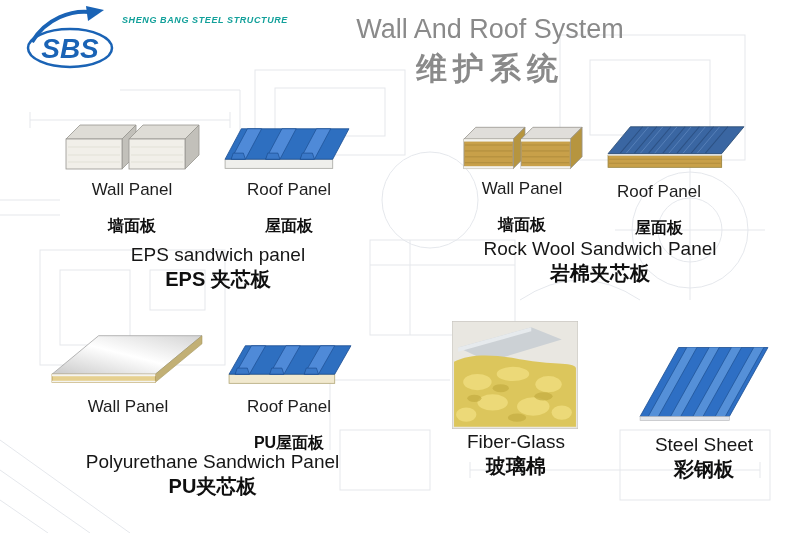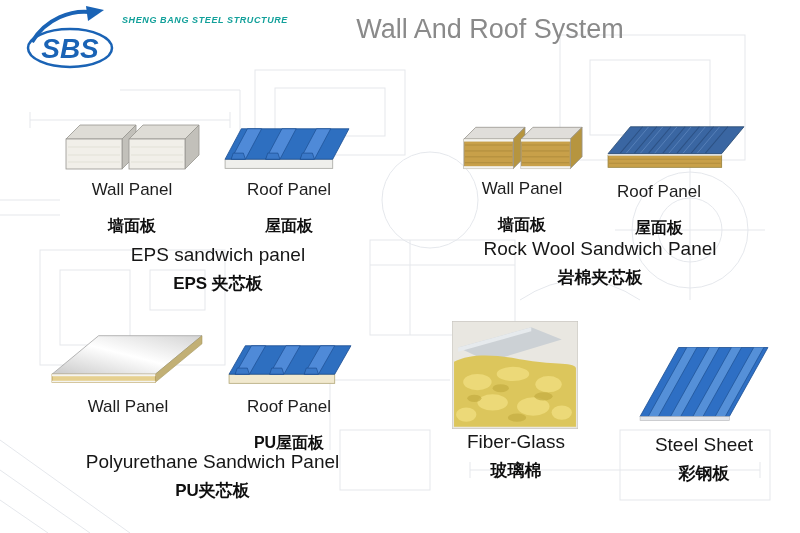--- a/index.html
+++ b/index.html
@@ -22,21 +22,21 @@
 
   
   .pimg { position:absolute; margin:0; }
   .pimg svg { width:100%; height:100%; display:block; }
 
   
   .plabel, .gname { position:absolute; text-align:center; }
   .lab-en { font-size:17px; color:#1d1d1d; }
   .lab-zh { font-size:16px; font-weight:bold; color:#0f0f0f; margin-top:16px; }
   .gn-en  { font-size:19px; color:#161616; }
-  .gn-zh  { font-size:17px; font-weight:bold; color:#0f0f0f; margin-top:6px; }
+  .gn-zh  { font-size:20px; font-weight:bold; color:#0f0f0f; }
 
   
   .p-eps-wall-img { left:62px;  top:114px; width:140px; height:62px; }
   .p-eps-roof-img { left:219px; top:114px; width:132px; height:62px; }
   .p-eps-wall-lbl { left:60px;  top:180px; width:144px; }
   .p-eps-roof-lbl { left:217px; top:180px; width:144px; }
   .p-eps-name     { left:58px;  top:244px; width:320px; }
 
   .p-rw-wall-img  { left:460px; top:116px; width:126px; height:60px; }
   .p-rw-roof-img  { left:604px; top:114px; width:142px; height:60px; }
@@ -99,20 +99,21 @@
       <polygon points="62,0 80,4 64,15" fill="#1a63b5"></polygon>
       <ellipse cx="46" cy="42" rx="42" ry="19" fill="none" stroke="#1a63b5" stroke-width="2.5"></ellipse>
       <text x="46" y="52" text-anchor="middle" font-size="28" font-style="italic" font-weight="bold" fill="#1a63b5">SBS</text>
     </svg>
     <div class="logo-text">
       <div class="logo-en">SHENG BANG STEEL STRUCTURE</div>
     </div>
   </div>
 
   <div class="title-en">Wall And Roof System</div>
+  <div class="title-zh">维护系统</div>
 
   <figure class="pimg p-eps-wall-img">
     <svg viewBox="0 0 140 60">
       <g stroke="#97958f" stroke-width="0.8">
         <polygon points="4,24 60,24 74,10 18,10" fill="#dedcd6"></polygon>
         <polygon points="60,24 74,10 74,40 60,54" fill="#c2c0ba"></polygon>
         <rect x="4" y="24" width="56" height="30" fill="#f1efe9"></rect>
         <polygon points="67,24 123,24 137,10 81,10" fill="#dedcd6"></polygon>
         <polygon points="123,24 137,10 137,40 123,54" fill="#c2c0ba"></polygon>
         <rect x="67" y="24" width="56" height="30" fill="#f1efe9"></rect>

